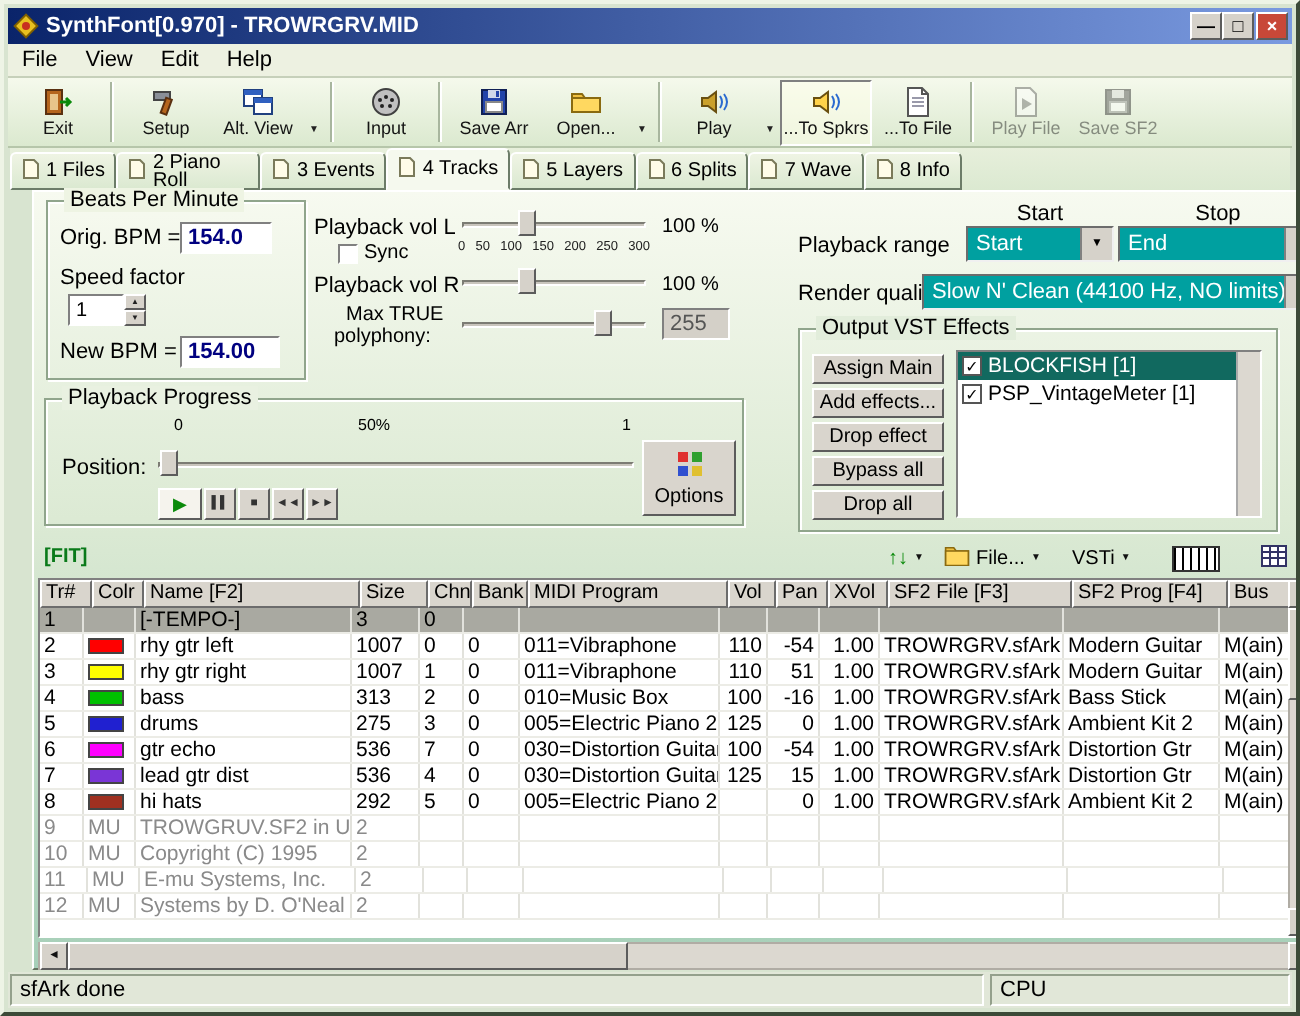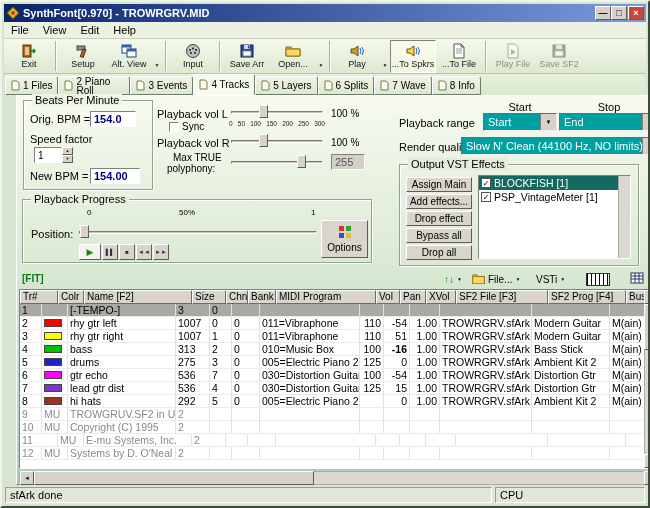--- a/index.html
+++ b/index.html
@@ -436,21 +436,21 @@
     <div class="ttbbtn" style="left:610px">
       <span><svg width="14" height="12">
             <rect x="1" y="1" width="12" height="10" fill="#fff" stroke="#336"></rect>
             <path d="M1 4h12M1 7h12M5 1v10M9 1v10" stroke="#336" fill="none"></path>
           </svg></span>
       <span class="dar">▼</span>
     </div>
 
     <div class="grid">
       <div class="ghead">
-          <div class="hcell" style="width: 38px;">Tr#</div>
+          <div class="hcell" style="width: 26px;">Tr#</div>
           <div class="hcell" style="width: 26px;">Colr</div>
           <div class="hcell" style="width: 108px;">Name [F2]</div>
           <div class="hcell" style="width: 34px;">Size</div>
           <div class="hcell" style="width: 22px;">Chn</div>
           <div class="hcell" style="width: 28px;">Bank</div>
           <div class="hcell" style="width: 100px;">MIDI Program</div>
           <div class="hcell" style="width: 24px;">Vol</div>
           <div class="hcell" style="width: 26px;">Pan</div>
           <div class="hcell" style="width: 30px;">XVol</div>
           <div class="hcell" style="width: 92px;">SF2 File [F3]</div>
@@ -505,21 +505,21 @@
           </div>
           <div class="grow">
             <div class="gcell" style="width: 22px;">4</div>
             <div class="gcell" style="width: 26px;"><span class="swatch" style="background: rgb(0, 192, 0);"></span></div>
             <div class="gcell" style="width: 108px;">bass</div>
             <div class="gcell" style="width: 34px;">313</div>
             <div class="gcell" style="width: 22px;">2</div>
             <div class="gcell" style="width: 28px;">0</div>
             <div class="gcell" style="width: 100px;">010=Music Box</div>
             <div class="gcell num" style="width: 24px;">100</div>
-            <div class="gcell num" style="width: 26px; font-weight: bold;">-16</div>
+            <div class="gcell num" style="width: 26px;">-16</div>
             <div class="gcell num" style="width: 30px;">1.00</div>
             <div class="gcell" style="width: 92px;">TROWRGRV.sfArk</div>
             <div class="gcell" style="width: 78px;">Bass Stick</div>
             <div class="gcell" style="width: 36px;">M(ain)</div>
           </div>
           <div class="grow">
             <div class="gcell" style="width: 22px;">5</div>
             <div class="gcell" style="width: 26px;"><span class="swatch" style="background: rgb(32, 32, 208);"></span></div>
             <div class="gcell" style="width: 108px;">drums</div>
             <div class="gcell" style="width: 34px;">275</div>
@@ -602,21 +602,21 @@
             <div class="gcell" style="width: 28px;"></div>
             <div class="gcell" style="width: 100px;"></div>
             <div class="gcell num" style="width: 24px;"></div>
             <div class="gcell num" style="width: 26px;"></div>
             <div class="gcell num" style="width: 30px;"></div>
             <div class="gcell" style="width: 92px;"></div>
             <div class="gcell" style="width: 78px;"></div>
             <div class="gcell" style="width: 36px;"></div>
           </div>
           <div class="grow muted">
-            <div class="gcell" style="width: 38px;">11</div>
+            <div class="gcell" style="width: 24px;">11</div>
             <div class="gcell" style="width: 26px;">MU</div>
             <div class="gcell" style="width: 108px;">E-mu Systems, Inc.</div>
             <div class="gcell" style="width: 34px;">2</div>
             <div class="gcell" style="width: 22px;"></div>
             <div class="gcell" style="width: 28px;"></div>
             <div class="gcell" style="width: 100px;"></div>
             <div class="gcell num" style="width: 24px;"></div>
             <div class="gcell num" style="width: 26px;"></div>
             <div class="gcell num" style="width: 30px;"></div>
             <div class="gcell" style="width: 92px;"></div>

